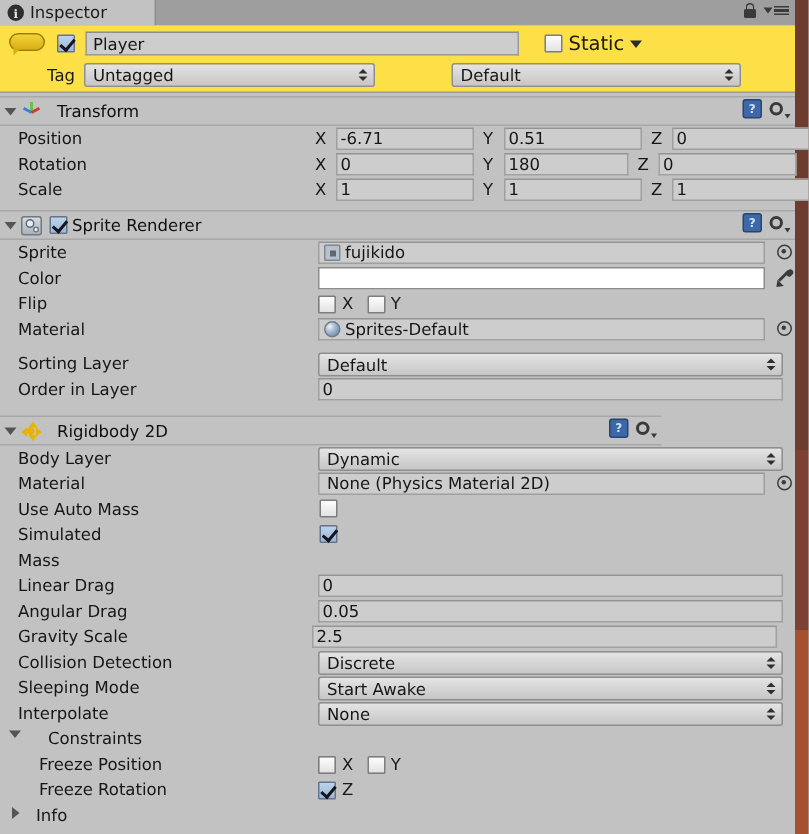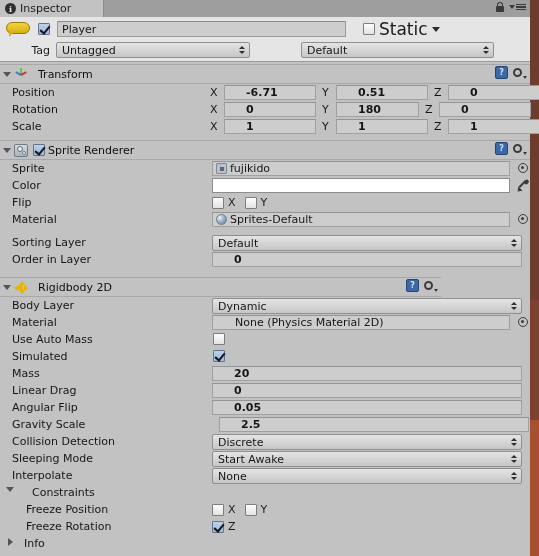--- a/index.html
+++ b/index.html
@@ -35,21 +35,21 @@
   .tabbar-right{position:absolute;right:4px;top:2px;display:flex;align-items:center;gap:5px;}
   .lock-ico{width:8px;height:10px;position:relative;}
   .lock-ico .shackle{position:absolute;left:1px;top:0;width:6px;height:5px;border:1.5px solid #3a3a3a;border-bottom:none;border-radius:3px 3px 0 0;box-sizing:border-box;}
   .lock-ico .body{position:absolute;left:0;top:4px;width:8px;height:6px;background:#3a3a3a;border-radius:1px;}
   .menu-ico{display:flex;align-items:center;gap:1px;}
   .menu-ico .caret{width:0;height:0;border-left:3px solid transparent;border-right:3px solid transparent;border-top:4px solid #3a3a3a;}
   .menu-ico .lines{display:flex;flex-direction:column;gap:1px;}
   .menu-ico .lines i{display:block;width:10px;height:1.5px;background:#3a3a3a;}
 
   
-  .objhead{position:absolute;left:0;top:17px;width:530px;height:45px;background:#e5e5e5;
+  .objhead{position:absolute;left:0;top:17px;width:530px;height:45px;background:#fde047;
            border-bottom:1px solid #9a9a9a;box-sizing:border-box;padding-left:26px;}
   .namerow{position:absolute;left:0;top:3px;height:18px;width:100%;display:flex;align-items:center;}
   .go-icon{width:24px;height:15px;margin-left:6px;position:relative;}
   .go-icon .bubble{position:absolute;left:0;top:0;width:24px;height:12px;border-radius:6px;
      background:linear-gradient(#f2d33a,#d9ae12);border:1px solid #9c7a07;box-sizing:border-box;}
   .go-icon .tail{position:absolute;left:3px;top:10px;width:0;height:0;
      border-left:5px solid #d9ae12;border-bottom:5px solid transparent;}
   .cb{width:12px;height:12px;box-sizing:border-box;border:1px solid #7d7d7d;
       background:linear-gradient(#fdfdfd,#e2e2e2);border-radius:1px;position:relative;display:inline-block;}
   .cb.on{background:linear-gradient(#bcd2ea,#9cb8dc);border-color:#63748c;}
@@ -57,21 +57,21 @@
     content:"";position:absolute;left:3px;top:0px;width:4px;height:8px;
     border:solid #15151a;border-width:0 2px 2px 0;transform:rotate(40deg);
   }
   .namerow .cb{margin-left:8px;}
   .nameinput{
     margin-left:7px;height:16px;width:289px;box-sizing:border-box;
     background:#cdcdcd;border:1px solid #9a9a9a;border-top-color:#8e8e8e;
     display:flex;align-items:center;padding-left:4px;font-size:11px;color:#161616;
   }
   .staticbox{margin-left:9px;display:flex;align-items:center;gap:4px;}
-  .staticbox .lbl{font-size:17px;}
+  .staticbox .lbl{font-size:13px;}
   .tri-down{width:0;height:0;border-left:4px solid transparent;border-right:4px solid transparent;border-top:5px solid #2c2c2c;}
   .tagrow{position:absolute;left:0;top:24px;height:18px;width:100%;display:flex;align-items:center;}
   .tagrow .lab{font-size:11px;text-align:right;}
   .dd{
     box-sizing:border-box;height:16px;
     background:linear-gradient(#e4e4e4,#c6c6c6);
     border:1px solid #8f8f8f;border-radius:2px;
     display:flex;align-items:center;padding-left:5px;font-size:11px;color:#161616;
     position:relative;
   }
@@ -124,21 +124,21 @@
   .rb-ico .al{left:0;top:4.5px;border-top:3px solid transparent;border-bottom:3px solid transparent;border-right:4px solid #e8b200;}
   .rb-ico .ar{right:0;top:4.5px;border-top:3px solid transparent;border-bottom:3px solid transparent;border-left:4px solid #e8b200;}
 
   
   .row{position:relative;height:17px;display:flex;align-items:center;width:530px;box-sizing:border-box;}
   .row .label{font-size:11px;color:#161616;padding-left:12px;white-space:nowrap;}
   .row .label.ind1{padding-left:26px;}
   .fld{
     box-sizing:border-box;height:15px;background:#cdcdcd;
     border:1px solid #a0a0a0;border-top-color:#949494;
-    display:flex;align-items:center;padding-left:21px;font-size:11px;color:#161616;font-weight:bold;
+    display:flex;align-items:center;padding-left:2px;font-size:11px;color:#161616;
   }
   .vec-group{position:absolute;left:210px;top:1px;display:flex;align-items:center;}
   .vec-lab{width:14px;font-size:11px;color:#161616;}
   .objfield{
     box-sizing:border-box;height:15px;background:#cdcdcd;
     border:1px solid #a0a0a0;border-top-color:#949494;
     display:flex;align-items:center;padding-left:3px;font-size:11px;color:#161616;gap:3px;
   }
   .sprite-thumb{width:11px;height:11px;border:1px solid #7c8894;box-sizing:border-box;
     background:#b9c2cb;position:relative;border-radius:1px;}
@@ -403,54 +403,53 @@
         <span>Dynamic</span>
         <span class="arrows">
             <span class="u"></span>
             <span class="d"></span>
           </span>
       </span>
     </div>
 
     <div class="row">
       <span class="label">Material</span>
-      <span class="objfield" style="position:absolute;left:212px;top:1px;width:298px;padding-left:22px;">
+      <span class="objfield" style="position:absolute;left:212px;top:1px;width:298px;padding-left:5px;">
         <span>None (Physics Material 2D)</span>
       </span>
       <span class="select-btn" style="position:absolute;left:518px;top:3px;"></span>
     </div>
 
     <div class="row">
       <span class="label">Use Auto Mass</span>
       <span class="cbgroup" style="left:213px">
         <span class="cb"></span>
       </span>
     </div>
     <div class="row">
       <span class="label">Simulated</span>
       <span class="cbgroup" style="left:213px">
         <span class="cb on"></span>
       </span>
     </div>
 
     <div class="row">
       <span class="label">Mass</span>
-      <span class="fld" style="position:absolute;left:212px;top:1px;width:310px;">20</span>
     </div>
     <div class="row">
       <span class="label">Linear Drag</span>
       <span class="fld" style="position:absolute;left:212px;top:1px;width:310px;">0</span>
     </div>
     <div class="row">
-      <span class="label">Angular Flip</span>
+      <span class="label">Angular Drag</span>
       <span class="fld" style="position:absolute;left:212px;top:1px;width:310px;">0.05</span>
     </div>
     <div class="row">
       <span class="label">Gravity Scale</span>
-      <span class="fld" style="position:absolute;left:219px;top:1px;width:310px;">2.5</span>
+      <span class="fld" style="position:absolute;left:208px;top:1px;width:310px;">2.5</span>
     </div>
 
     <div class="row">
       <span class="label">Collision Detection</span>
       <span class="dd" style="position:absolute;left:212px;top:1px;width:310px;">
         <span>Discrete</span>
         <span class="arrows">
             <span class="u"></span>
             <span class="d"></span>
           </span>

